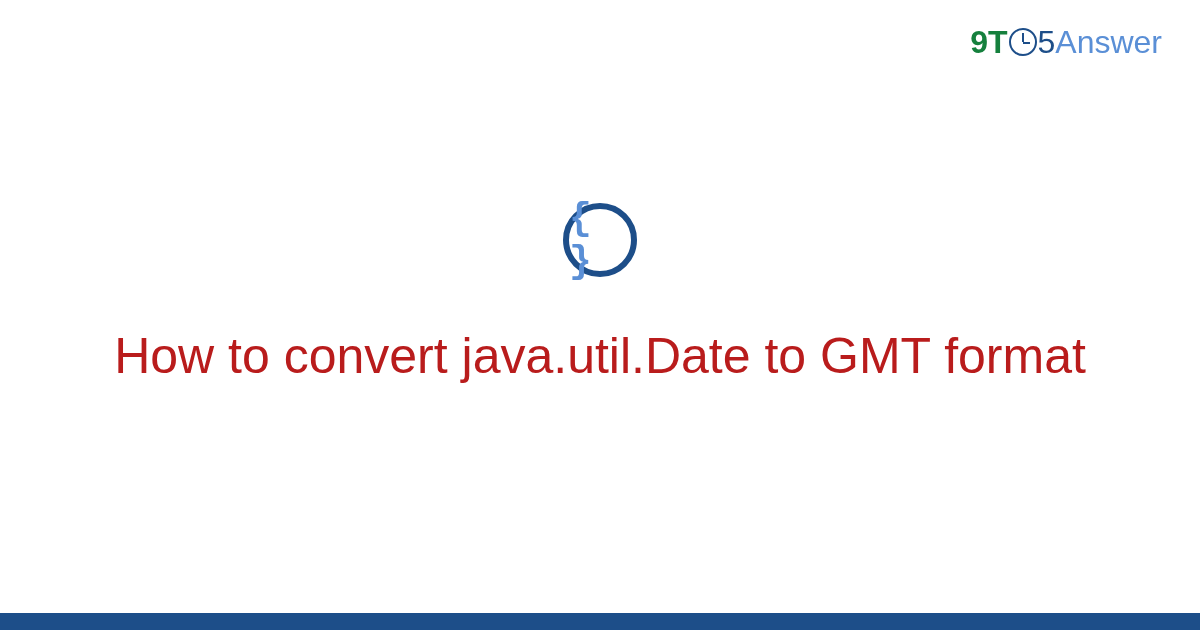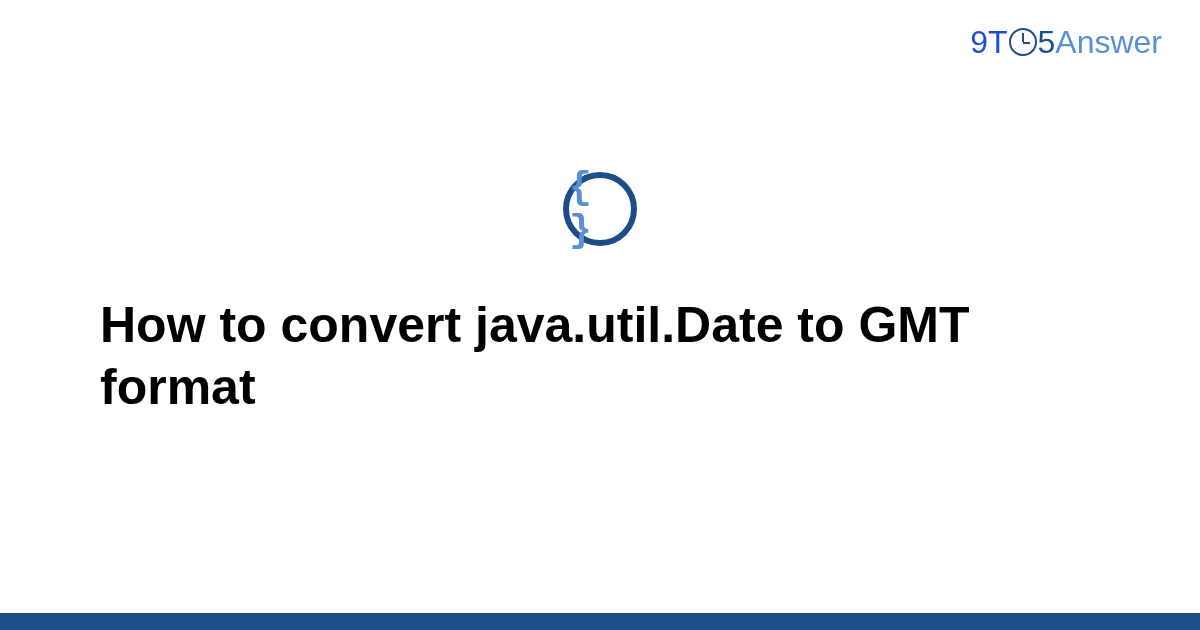--- a/index.html
+++ b/index.html
@@ -18,22 +18,22 @@
     .header {
       position: absolute;
       top: 24px;
       right: 38px;
       display: flex;
       align-items: baseline;
       font-size: 32px;
       font-weight: 400;
     }
     .logo-9t {
-      color: #1d4ed8;
-      font-weight: 400;
+      color: #15803d;
+      font-weight: 700;
     }
     .logo-clock {
       display: inline-flex;
       align-items: center;
       justify-content: center;
       width: 28px;
       height: 28px;
       border: 2.5px solid #1d4e89;
       border-radius: 50%;
       position: relative;
@@ -92,23 +92,23 @@
       margin-bottom: 48px;
     }
     .code-icon-inner {
       color: #5a8fd6;
       font-size: 38px;
       font-weight: bold;
       font-family: 'Courier New', monospace;
       letter-spacing: -2px;
     }
     .title {
-      color: #000000;
+      color: #b91c1c;
       font-size: 50px;
-      font-weight: bold;
+      font-weight: normal;
       max-width: 1000px;
       line-height: 1.25;
     }
     .footer-bar {
       position: absolute;
       bottom: 0;
       left: 0;
       width: 100%;
       height: 17px;
       background: #1d4e89;

